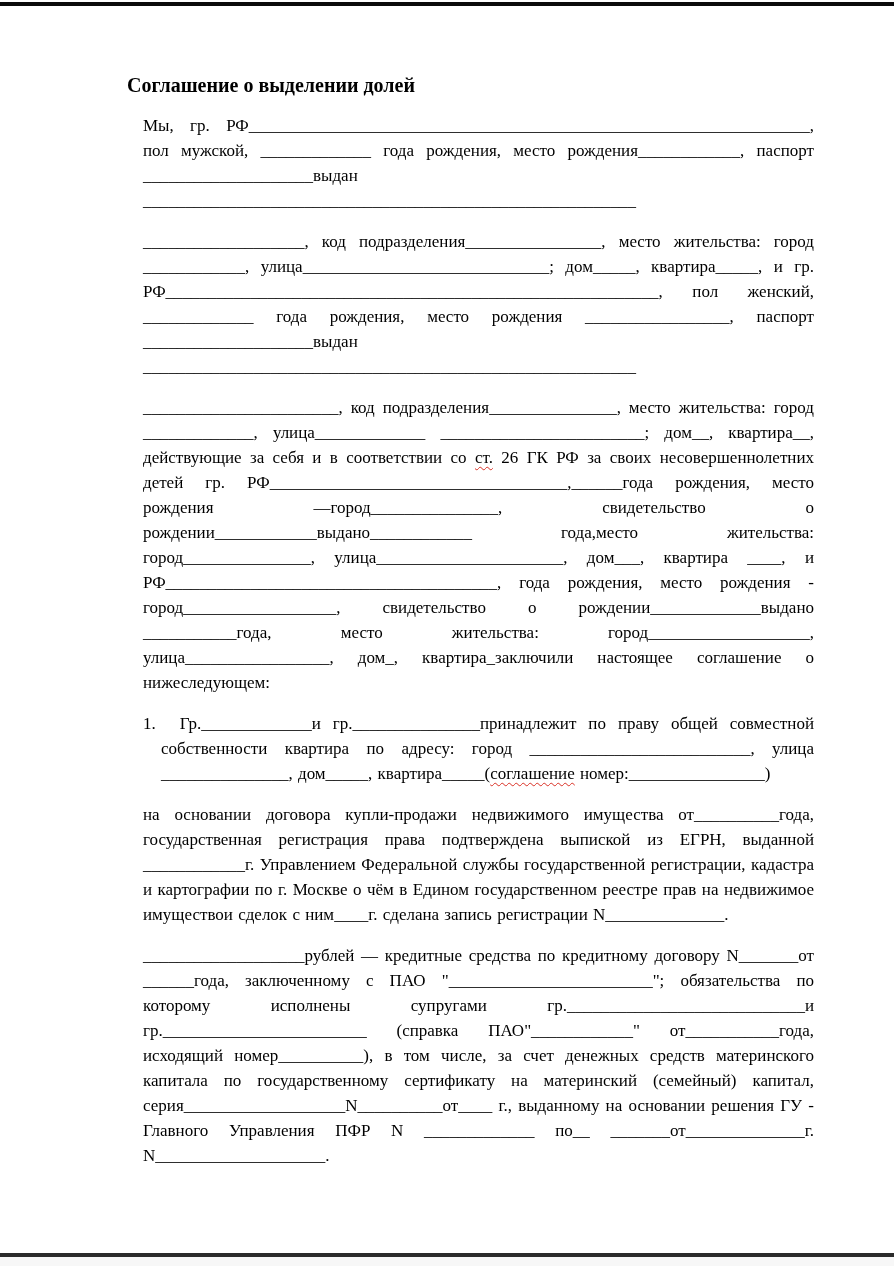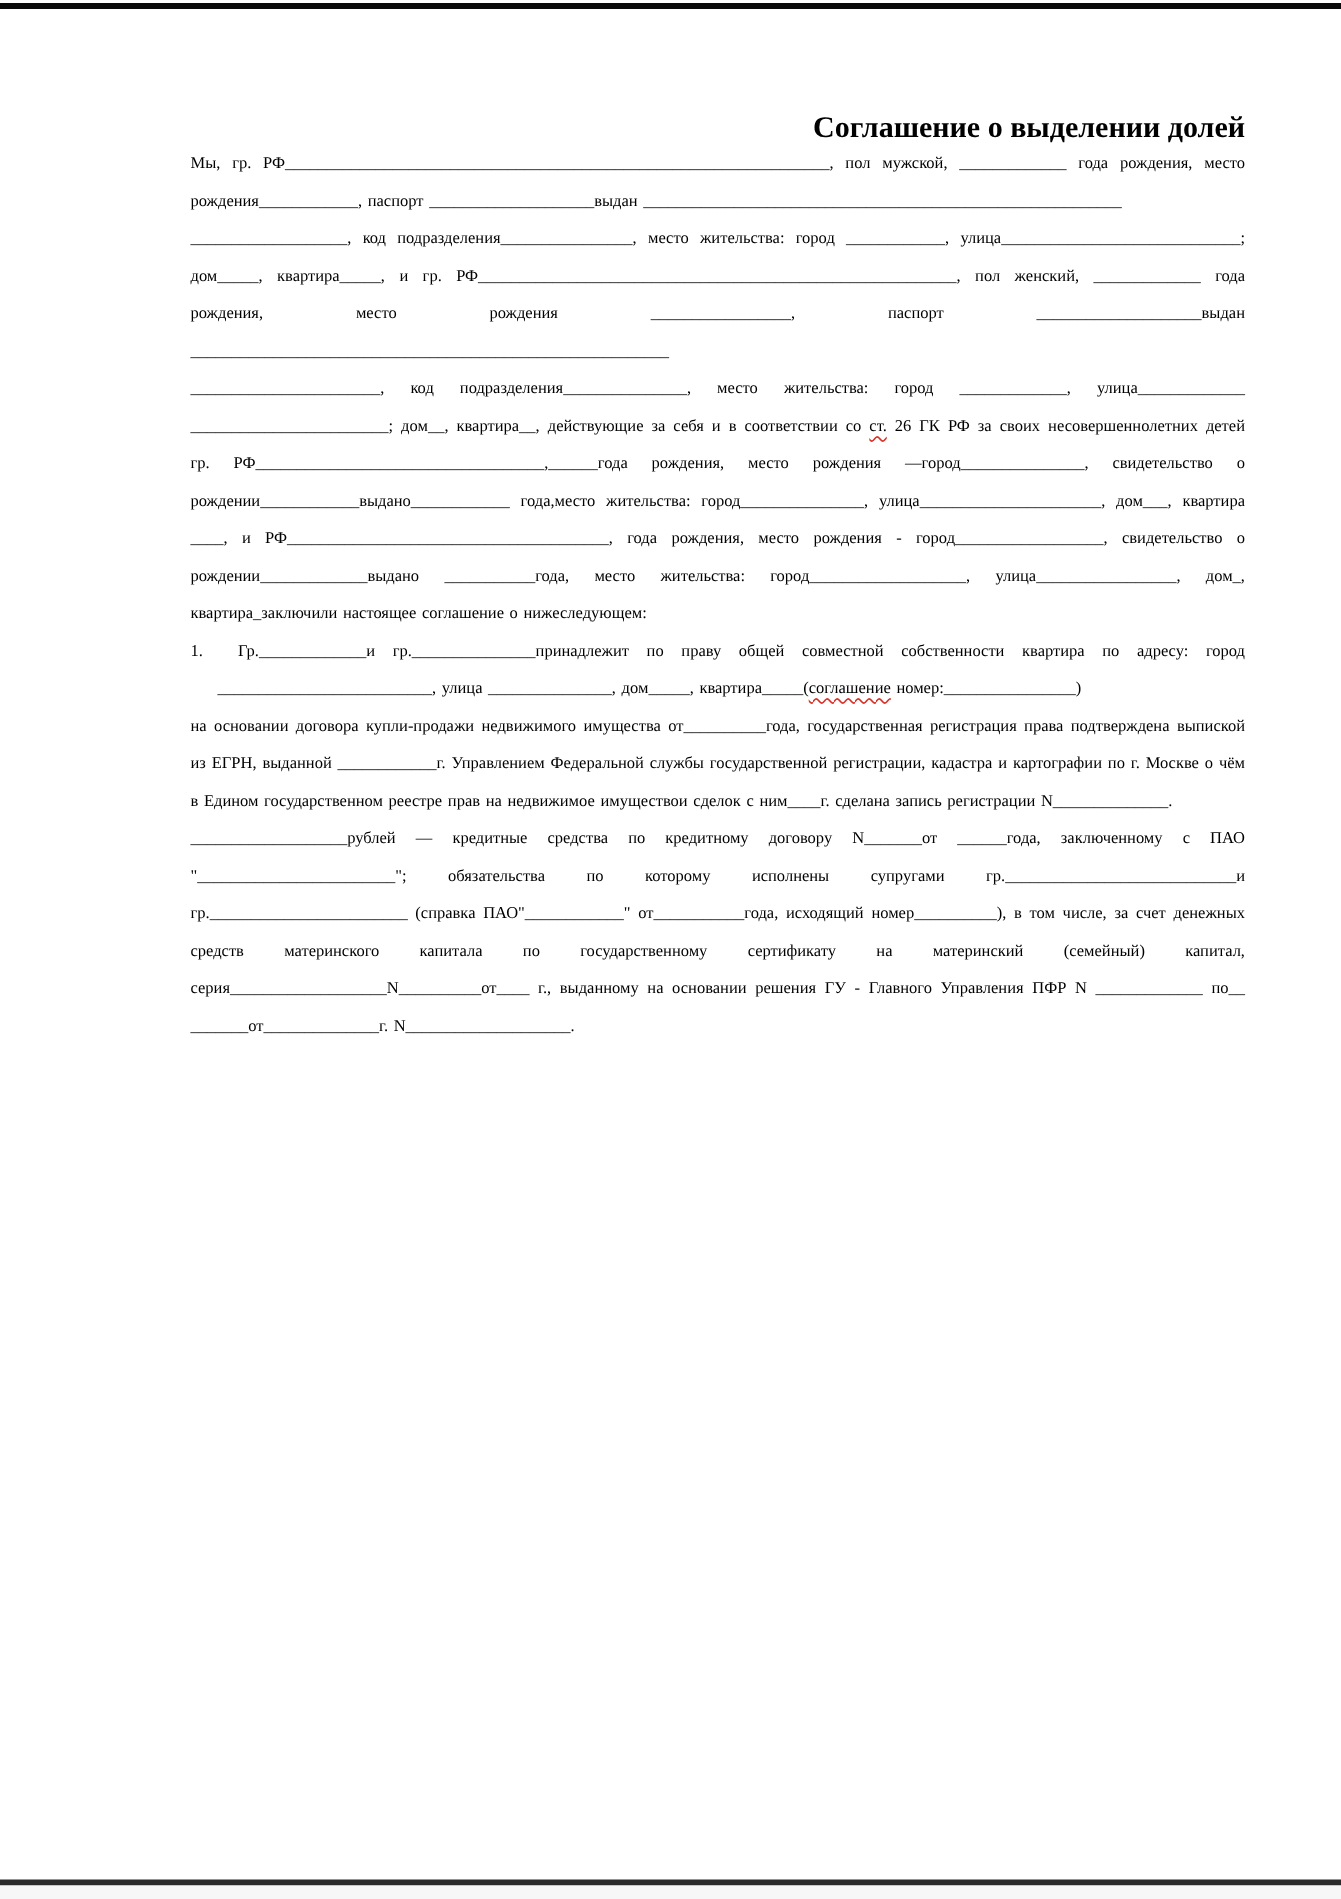--- a/index.html
+++ b/index.html
@@ -36,33 +36,33 @@
   .doc {
     position: absolute;
     top: 0;
     left: 127px;
     width: 703px;
   }
   .doc-title {
     margin: 73px 0 0 0;
     font-size: 20px;
     font-weight: bold;
-    text-align: right;
+    text-align: left;
     line-height: 24px;
   }
   .city-row {
     display: flex;
     justify-content: space-between;
     margin-top: 24px;
     font-size: 16.5px;
     line-height: 22px;
   }
   p.block {
-    margin: 0;
-    font-size: 11px;
+    margin: 16px;
+    font-size: 17px;
     line-height: 25px;
     text-align: justify;
     word-spacing: 1px;
   }
   .hang {
     padding-left: 18px;
     text-indent: -18px;
   }
   .mt-a   { margin-top: 86px; }
   .mt-p1  { margin-top: 58px; }

